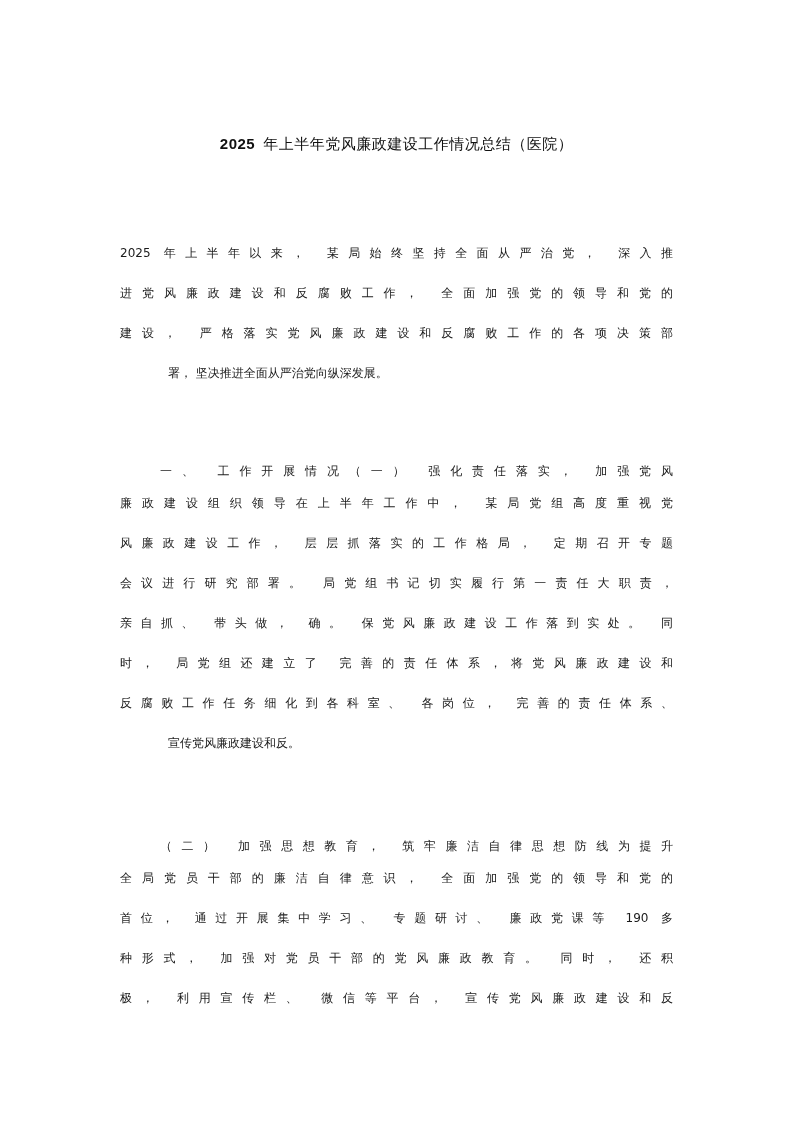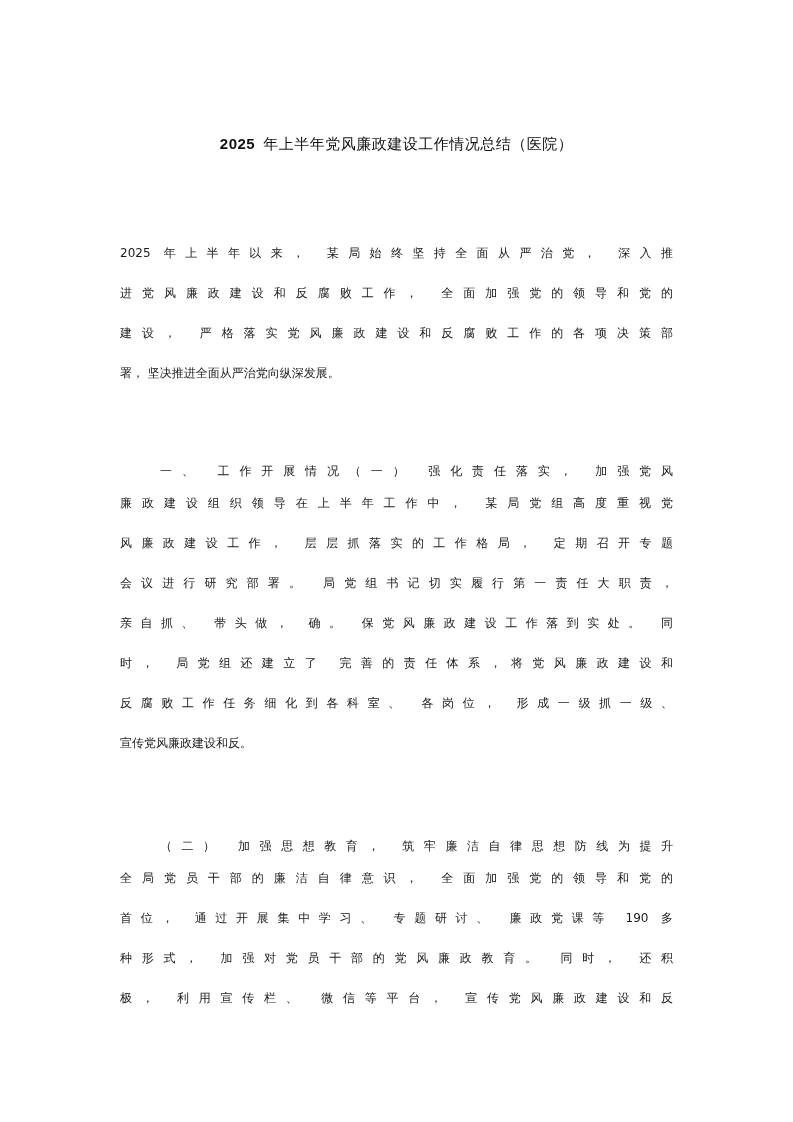--- a/index.html
+++ b/index.html
@@ -3,21 +3,21 @@
 <meta charset="utf-8">
 <style>
   html, body { margin: 0; padding: 0; background: #ffffff; }
   body { width: 793px; height: 1122px; position: relative; overflow: hidden;
          font-family: "DejaVu Sans", "Liberation Sans", sans-serif; color: #111; }
   .title { position: absolute; left: 0; width: 793px; top: 130px; text-align: center;
            font-size: 15px; line-height: 28px; letter-spacing: 0.5px; color: #111; }
   .title .num { font-family: "Liberation Sans", sans-serif; font-weight: bold; margin-right: 8px; }
   .line { position: absolute; left: 120px; width: 553px; font-size: 12px; line-height: 26px;
           text-align: justify; text-align-last: justify; white-space: nowrap; color: #1a1a1a; }
-  .line.last { text-align-last: left; }
+  .line.last { text-align-last: left; margin-left: 48px; }
   .line.indent { left: 120px; padding-left: 40px; width: 513px; margin-top: 8px; }
   .num { font-family: "Liberation Sans", sans-serif; }
 </style>
 </head>
 <body>
 
 <div>
   <div class="title">
     <span class="num">2025</span><span>年上半年党风廉政建设工作情况总结（医院）</span>
   </div>
@@ -29,21 +29,21 @@
     <div class="line last" style="top:360px">署， 坚决推进全面从严治党向纵深发展。</div>
   </div>
 
   <div>
     <div class="line indent" style="top:450px">一、 工作开展情况（一） 强化责任落实， 加强党风</div>
     <div class="line" style="top:490px">廉政建设组织领导在上半年工作中， 某局党组高度重视党</div>
     <div class="line" style="top:530px">风廉政建设工作， 层层抓落实的工作格局， 定期召开专题</div>
     <div class="line" style="top:570px">会议进行研究部署。 局党组书记切实履行第一责任大职责，</div>
     <div class="line" style="top:610px">亲自抓、 带头做， 确。 保党风廉政建设工作落到实处。 同</div>
     <div class="line" style="top:650px">时， 局党组还建立了 完善的责任体系，将党风廉政建设和</div>
-    <div class="line" style="top:690px">反腐败工作任务细化到各科室、 各岗位， 形成一级抓一级、</div>
+    <div class="line" style="top:690px">反腐败工作任务细化到各科室、 各岗位， 完善的责任体系、</div>
     <div class="line last" style="top:730px">宣传党风廉政建设和反。</div>
   </div>
 
   <div>
     <div class="line indent" style="top:825px">（二） 加强思想教育， 筑牢廉洁自律思想防线为提升</div>
     <div class="line" style="top:865px">全局党员干部的廉洁自律意识， 全面加强党的领导和党的</div>
     <div class="line" style="top:905px">首位， 通过开展集中学习、 专题研讨、 廉政党课等 190 多</div>
     <div class="line" style="top:945px">种形式， 加强对党员干部的党风廉政教育。 同时， 还积</div>
     <div class="line" style="top:985px">极， 利用宣传栏、 微信等平台， 宣传党风廉政建设和反</div>
   </div>

